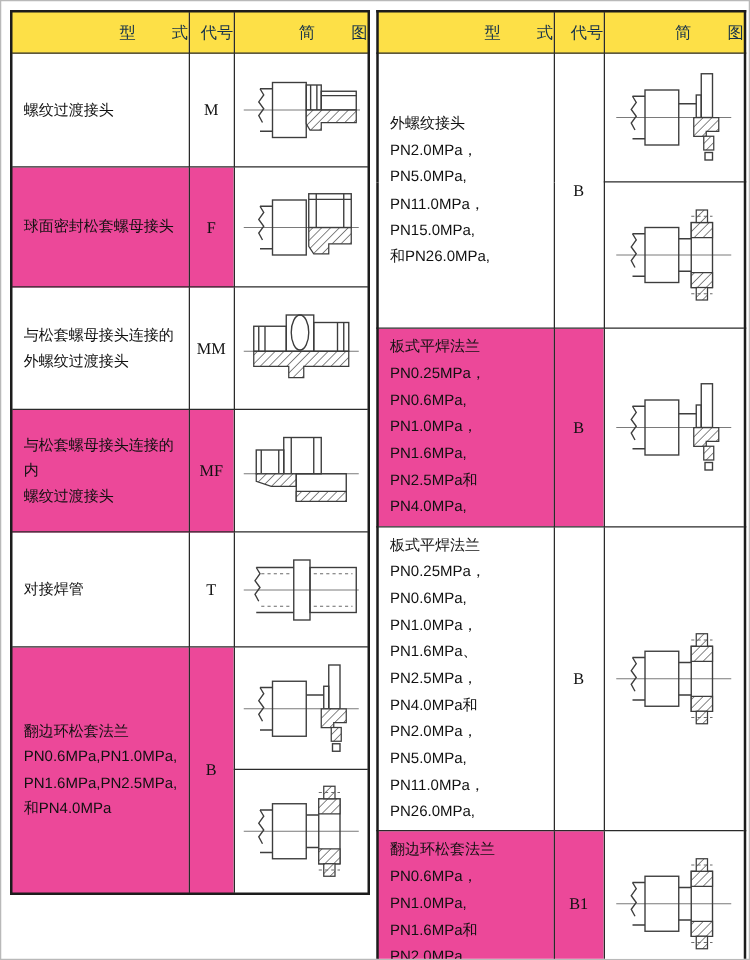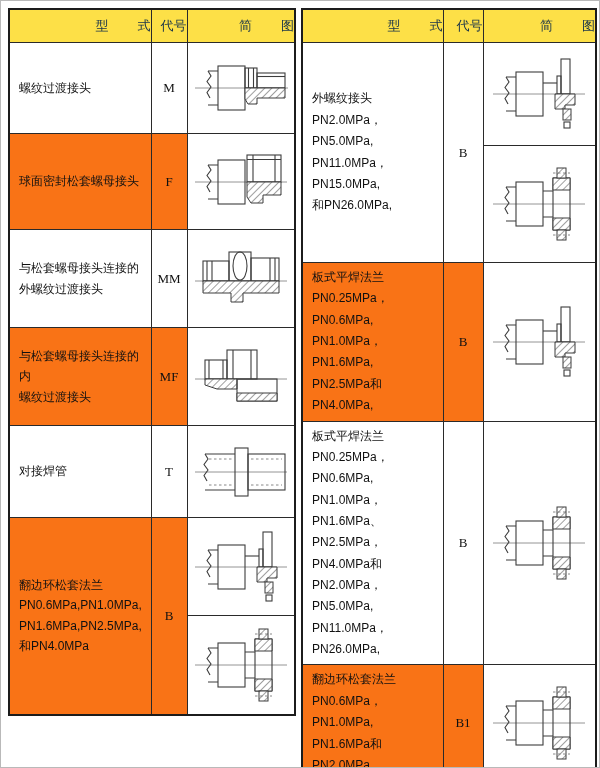--- a/index.html
+++ b/index.html
@@ -11,21 +11,21 @@
   table.tbl{border-collapse:collapse;table-layout:fixed;border:2px solid #1c1c1c;}
   .tbl th,.tbl td{border:1px solid #2a2a2a;padding:0;}
   th.head{height:32px;background:#fde047;font-size:13px;font-weight:normal;
           color:#16324a;white-space:pre;text-align:right;margin-left:25px;}
   td.c-type{font-size:12px;line-height:1.7;padding:4px 4px 4px 9px;
             vertical-align:middle;white-space:pre-line;}
   .tbl-r td.c-type{line-height:1.78;}
   td.c-code{text-align:center;vertical-align:middle;
             font-family:"Liberation Serif", serif;font-size:13px;}
   td.c-diag{vertical-align:middle;text-align:center;background:#fff;}
-  .hl{background:#f97316;}
+  .hl{background:#ec4899;}
   svg.diag{display:block;margin:0 auto;}
   
   .ln{fill:none;stroke:#3d3d3d;stroke-width:1.1;}
   .ht{fill:url(#hx);stroke:#3d3d3d;stroke-width:1;}
   .cl{stroke:#7a7a7a;stroke-width:.8;}
   .dsh{fill:none;stroke:#6a6a6a;stroke-width:.8;stroke-dasharray:2.5 2.5;}
   .nt{fill:#fff;stroke:#3d3d3d;stroke-width:1;}
   .defs-holder{position:absolute;width:0;height:0;overflow:hidden;}
 </style>
 </head>

